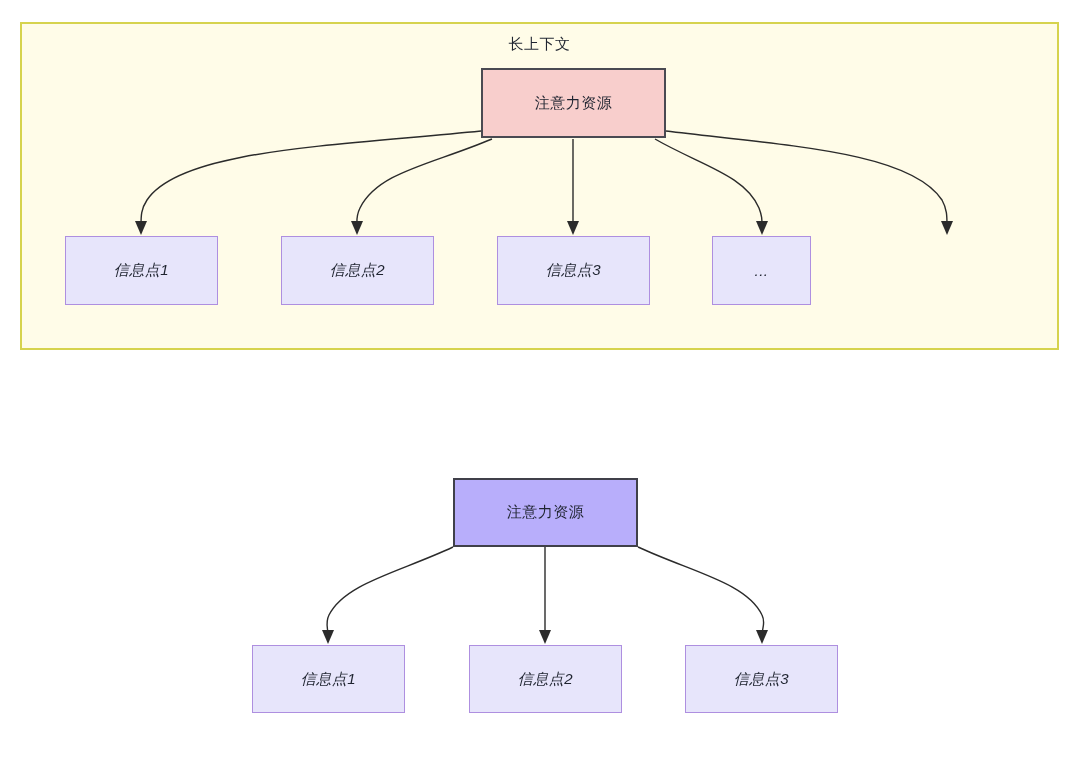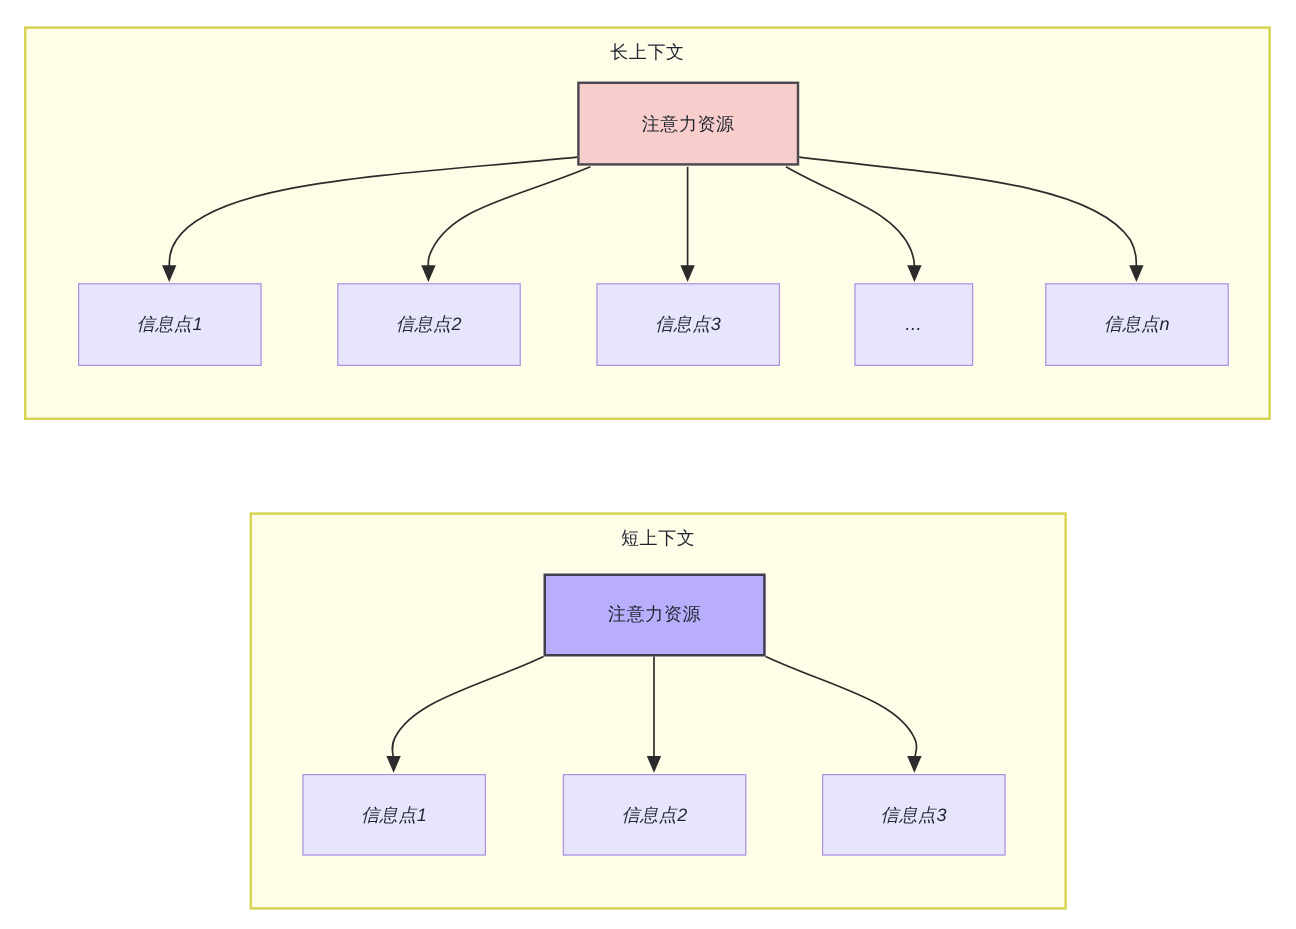--- a/index.html
+++ b/index.html
@@ -104,25 +104,21 @@
   <div class="node node-attention-pink" style="left:481px; top:68px; width:185px; height:70px;">注意力资源</div>
 
   <div class="node node-info" style="left:65px; top:236px; width:153px; height:69px;">信息点1</div>
 
   <div class="node node-info" style="left:281px; top:236px; width:153px; height:69px;">信息点2</div>
 
   <div class="node node-info" style="left:497px; top:236px; width:153px; height:69px;">信息点3</div>
 
   <div class="node node-info" style="left:712px; top:236px; width:99px; height:69px;">...</div>
 
-  <div class="node node-info" style="left:871px; top:236px; width:153px; height:69px;">信息点n</div>
 
-  <div class="container-box" id="short-context-container">
-    <div class="container-title">短上下文</div>
-  </div>
 
   <div class="node node-attention-blue" style="left:453px; top:478px; width:185px; height:69px;">注意力资源</div>
 
   <div class="node node-info" style="left:252px; top:645px; width:153px; height:68px;">信息点1</div>
 
   <div class="node node-info" style="left:469px; top:645px; width:153px; height:68px;">信息点2</div>
 
   <div class="node node-info" style="left:685px; top:645px; width:153px; height:68px;">信息点3</div>
 
   <svg class="edges" viewBox="0 0 1080 774">

